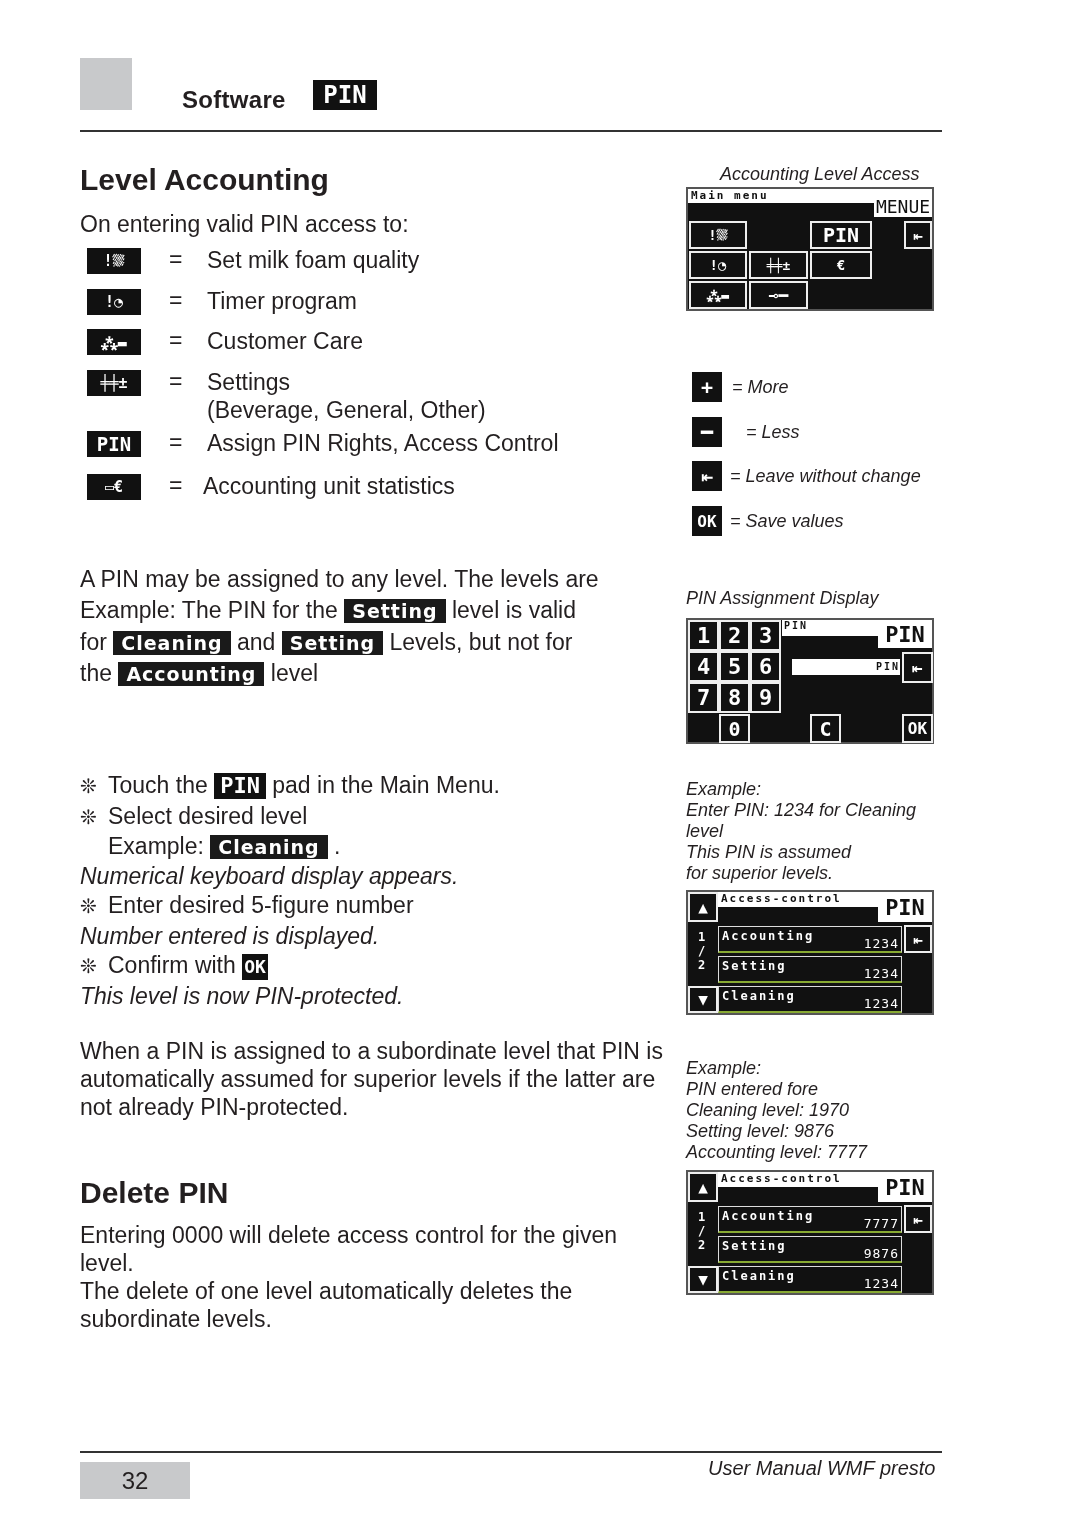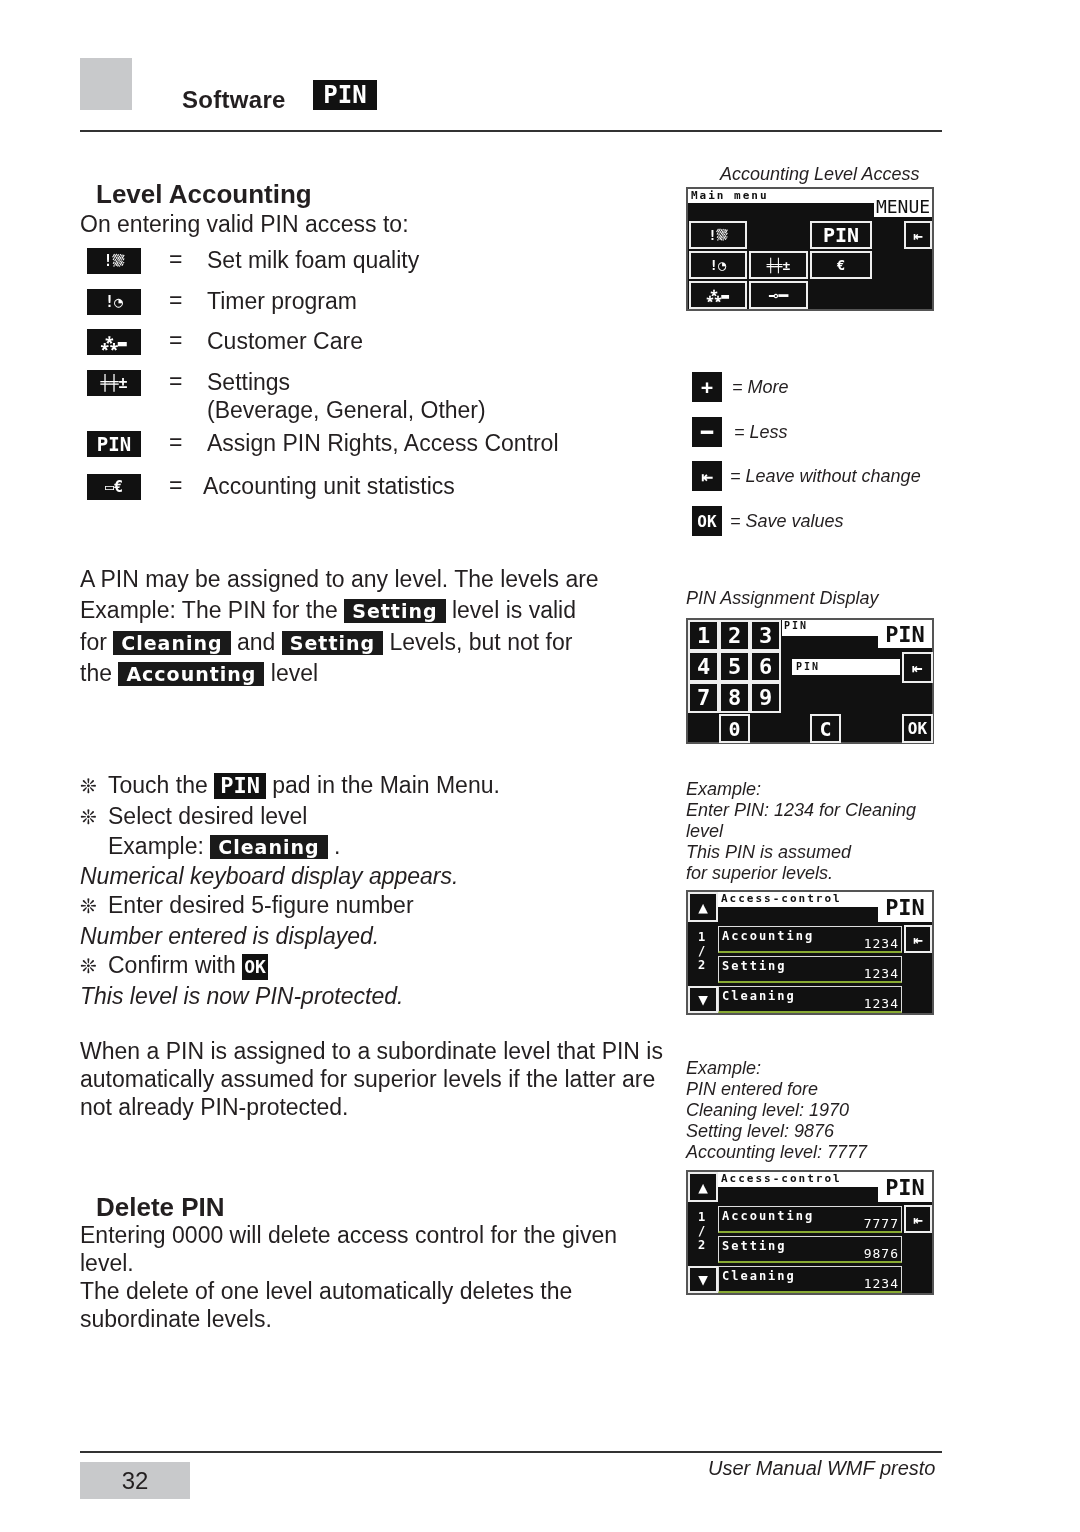--- a/index.html
+++ b/index.html
@@ -3,32 +3,32 @@
 <meta charset="utf-8">
 <style>
   html,body{margin:0;padding:0;background:#fff;}
   body{width:1080px;height:1532px;position:relative;font-family:"Liberation Sans",sans-serif;color:#231f20;overflow:hidden;}
   .abs{position:absolute;}
   .graybox{left:80px;top:58px;width:52px;height:52px;background:#c8c9cb;}
   .hdr-title{left:182px;top:86px;font-size:24px;font-weight:bold;letter-spacing:0.3px;}
   .pin-badge{background:#111;color:#fff;font-family:"DejaVu Sans Mono",monospace;font-weight:bold;display:inline-block;text-align:center;}
   .hdr-pin{left:313px;top:80px;width:64px;height:30px;font-size:24px;line-height:30px;}
   .rule{left:80px;width:862px;height:2px;background:#333;}
-  h2{margin:16px;font-size:26px;font-weight:bold;}
+  h2{margin:0;font-size:30px;font-weight:bold;}
   .txt{font-size:23px;line-height:28px;}
   .ital{font-style:italic;}
   .icon-box{width:54px;height:26px;background:#111;color:#fff;display:flex;align-items:center;justify-content:center;font-size:15px;font-family:"DejaVu Sans Mono",monospace;font-weight:bold;}
   .eq{font-size:23px;}
   .lbl{background:#1a1a1a;color:#fff;font-weight:bold;font-family:"DejaVu Sans",sans-serif;font-size:19px;padding:0 8px;letter-spacing:1px;display:inline-block;line-height:24px;}
   .bullet{display:inline-block;width:28px;font-size:20px;}
   .cap{font-size:18px;font-style:italic;line-height:21px;}
   
   .lcd{background:#111;border:2px solid #555;box-sizing:border-box;}
   .lcd-btn{position:absolute;background:#111;border:2px solid #eee;color:#fff;box-sizing:border-box;display:flex;align-items:center;justify-content:center;font-family:"DejaVu Sans Mono",monospace;font-weight:bold;}
-  .lcd-small{font-family:"DejaVu Sans Mono",monospace;font-size:12px;font-weight:bold;letter-spacing:2px;}
+  .lcd-small{font-family:"DejaVu Sans Mono",monospace;font-size:12px;font-weight:bold;letter-spacing:2px;text-align:right;}
   .legend-icon{width:30px;height:30px;background:#111;color:#fff;display:flex;align-items:center;justify-content:center;font-family:"DejaVu Sans Mono",monospace;font-weight:bold;font-size:20px;}
   .ac-row{position:absolute;left:30px;width:184px;height:27px;border:1px solid #ddd;border-bottom:2px solid #8a3;box-sizing:border-box;color:#fff;}
   .ac-row .name{position:absolute;left:3px;top:2px;}
   .ac-row .val{position:absolute;right:2px;bottom:0px;font-family:"DejaVu Sans Mono",monospace;font-size:13px;letter-spacing:1px;}
 </style>
 </head>
 <body>
 
 <div class="abs graybox"></div>
 <div class="abs hdr-title">Software</div>
@@ -120,21 +120,21 @@
   <div class="lcd-btn" style="left:61px;top:92px;width:59px;height:28px;font-size:16px;">⊸━</div>
 </div>
 
 <div class="abs" style="left:692px;top:372px;">
   <div style="position:absolute;top:0;display:flex;align-items:center;white-space:nowrap;">
     <div class="legend-icon">+</div>
     <span class="cap" style="margin-left:10px;">= More</span>
   </div>
   <div style="position:absolute;top:45px;display:flex;align-items:center;white-space:nowrap;">
     <div class="legend-icon">━</div>
-    <span class="cap" style="margin-left:12px;">= Less</span>
+    <span class="cap" style="margin-left:24px;">= Less</span>
   </div>
   <div style="position:absolute;top:89px;display:flex;align-items:center;white-space:nowrap;">
     <div class="legend-icon">⇤</div>
     <span class="cap" style="margin-left:8px;">= Leave without change</span>
   </div>
   <div style="position:absolute;top:134px;display:flex;align-items:center;white-space:nowrap;">
     <div class="legend-icon" style="font-size:16px;">OK</div>
     <span class="cap" style="margin-left:8px;">= Save values</span>
   </div>
 </div>

